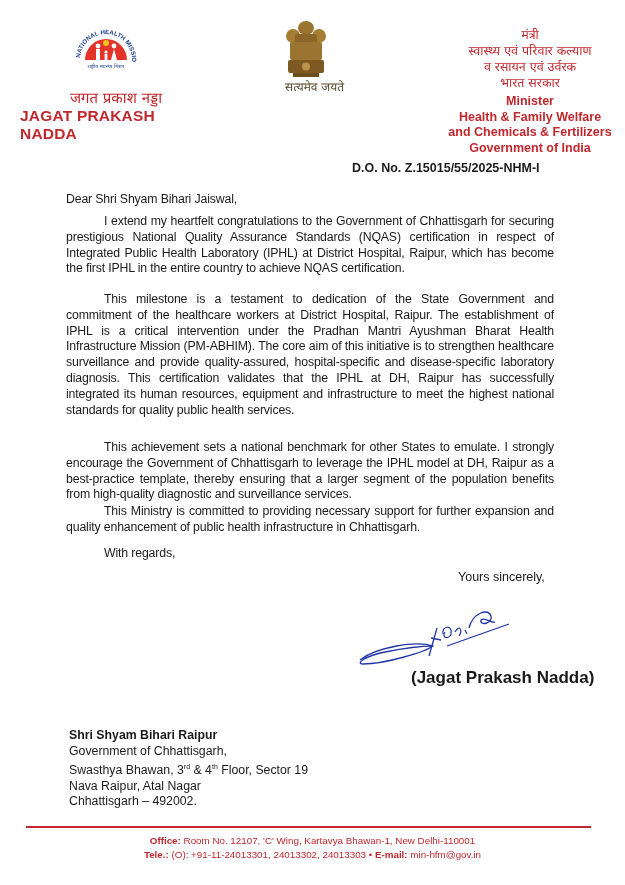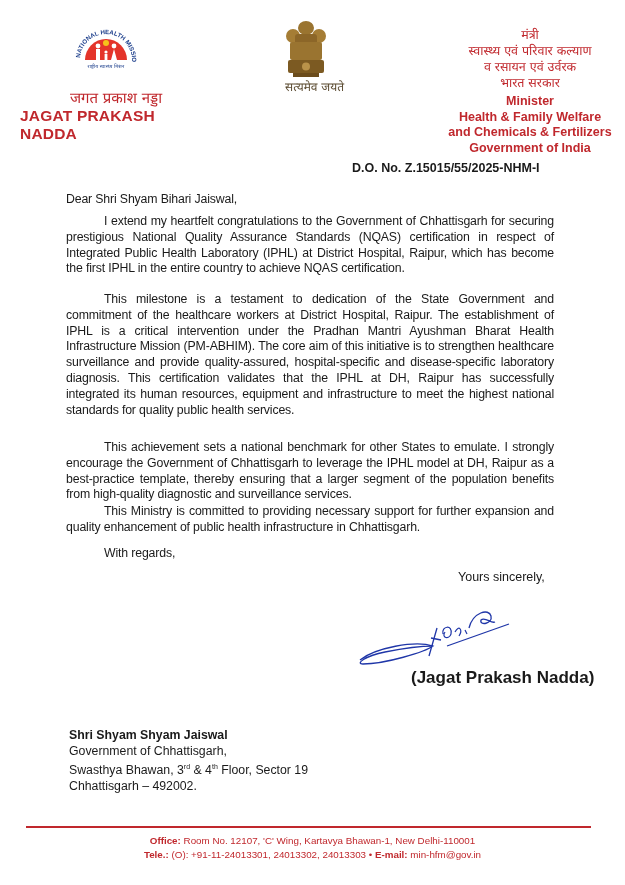--- a/index.html
+++ b/index.html
@@ -125,23 +125,24 @@
     <path d="M5,70 C20,58 60,50 78,56 C70,62 30,74 8,74 C0,74 10,66 30,62 C50,58 70,56 78,56" fill="none" stroke="#1f36a8" stroke-width="1.3"></path>
     <path d="M74,66 L82,38 M76,48 L86,50" fill="none" stroke="#1f36a8" stroke-width="1.3"></path>
     <path d="M88,44 C86,36 98,34 96,44 C94,50 86,48 90,42 M100,42 C104,34 108,40 104,46 M110,40 L112,44" fill="none" stroke="#1f36a8" stroke-width="1.2"></path>
     <path d="M114,38 C118,22 134,18 136,26 C138,34 124,36 126,30 C130,26 136,34 140,32" fill="none" stroke="#1f36a8" stroke-width="1.3"></path>
     <path d="M92,56 L154,34" fill="none" stroke="#1f36a8" stroke-width="1.3"></path>
   </svg>
 </div>
 <div id="signatory" class="abs">(Jagat Prakash Nadda)</div>
 
 <div id="address" class="abs">
-  <div class="name">Shri Shyam Shyam Jaiswal</div>
+  <div class="name">Shri Shyam Bihari Raipur</div>
   <div>Government of Chhattisgarh,</div>
   <div><span>Swasthya Bhawan, 3</span><sup>rd</sup><span> &amp; 4</span><sup>th</sup><span> Floor, Sector 19</span></div>
+  <div>Nava Raipur, Atal Nagar</div>
   <div>Chhattisgarh – 492002.</div>
 </div>
 
 <div id="footer-rule" class="abs"></div>
 <div id="footer" class="abs">
   <div><b>Office:</b><span> Room No. 12107, 'C' Wing, Kartavya Bhawan-1, New Delhi-110001</span></div>
   <div><b>Tele.:</b><span> (O): +91-11-24013301, 24013302, 24013303 • </span><b>E-mail:</b><span> min-hfm@gov.in</span></div>
 </div>
 
 </body></html>

